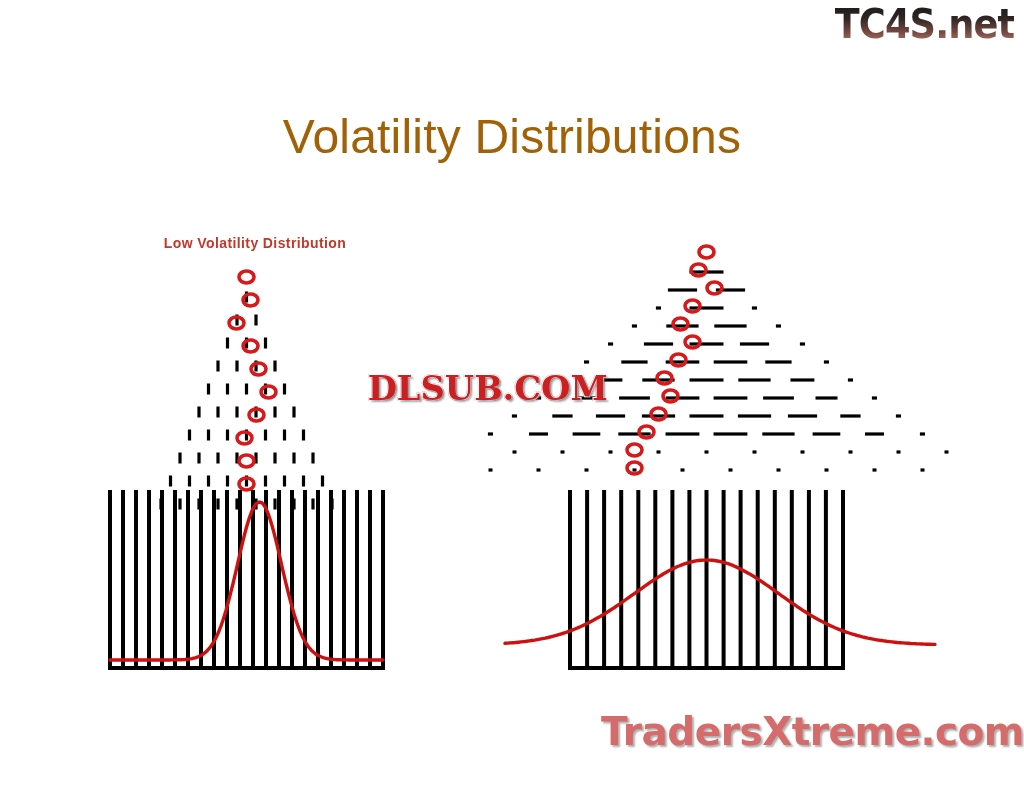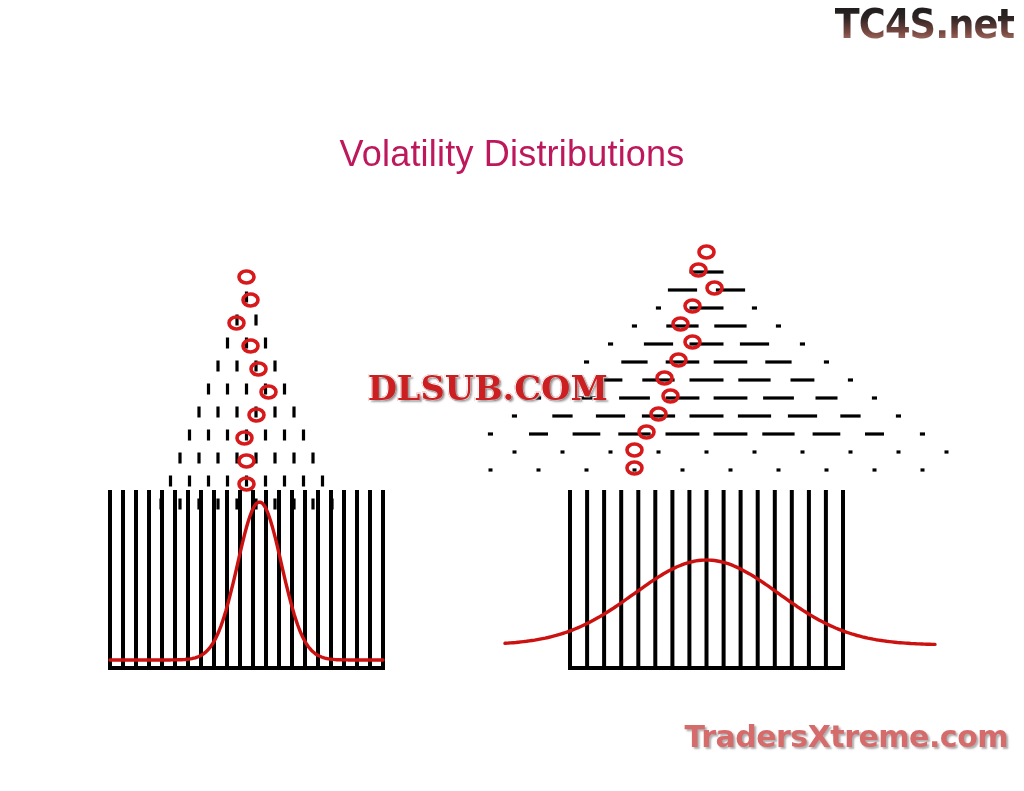--- a/index.html
+++ b/index.html
@@ -34,27 +34,27 @@
     color: transparent;
     transform: scaleX(0.92);
     transform-origin: right top;
     text-shadow: none;
   }
 
   
   #page-title {
     position: absolute;
     left: 0;
-    top: 133px;
+    top: 109px;
     width: 1024px;
     text-align: center;
     font-family: "Liberation Sans", sans-serif;
-    font-size: 36px;
+    font-size: 48px;
     font-weight: 400;
-    color: #be185d;
+    color: #a16207;
     letter-spacing: 0.2px;
   }
 
   
   .panel {
     position: absolute;
   }
   #panel-low  { left: 95px;  top: 235px; width: 320px; height: 450px; }
   #panel-high { left: 480px; top: 235px; width: 480px; height: 450px; }
 
@@ -93,43 +93,44 @@
     transform: scaleX(1.02);
   }
   #watermark-dlsub .inner {
     background: linear-gradient(to bottom, #e03a32 0%, #c4161c 55%, #a3121a 100%);
     -webkit-background-clip: text;
     background-clip: text;
   }
 
   #watermark-traders {
     position: absolute;
-    right: 16px;
+    right: 0;
     bottom: 14px;
     font-family: "DejaVu Sans", sans-serif;
     font-weight: bold;
-    font-size: 30px;
+    font-size: 39px;
     color: #d66b6b;
     -webkit-text-stroke: 2px #ffffff;
     paint-order: stroke fill;
     text-shadow: 2px 2px 2px rgba(120,120,120,0.6);
     letter-spacing: -0.5px;
     text-align: center;
   }
 </style>
 </head>
 <body>
 
 <div id="slide">
 
   <div id="brand-logo">TC4S.net</div>
 
   <div id="page-title">Volatility Distributions</div>
 
   <div class="panel" id="panel-low">
+    <div class="panel-title">Low Volatility Distribution</div>
     <svg class="panel-svg" id="svg-low" width="320" height="450" viewBox="0 0 320 450">
         <g>
           <g>
             <rect x="149.9" y="56.5" width="3.2" height="11" fill="#000000"></rect>
             <rect x="140.4" y="79.5" width="3.2" height="11" fill="#000000"></rect>
             <rect x="159.4" y="79.5" width="3.2" height="11" fill="#000000"></rect>
             <rect x="130.9" y="102.5" width="3.2" height="11" fill="#000000"></rect>
             <rect x="149.9" y="102.5" width="3.2" height="11" fill="#000000"></rect>
             <rect x="168.9" y="102.5" width="3.2" height="11" fill="#000000"></rect>
             <rect x="121.4" y="125.5" width="3.2" height="11" fill="#000000"></rect>

